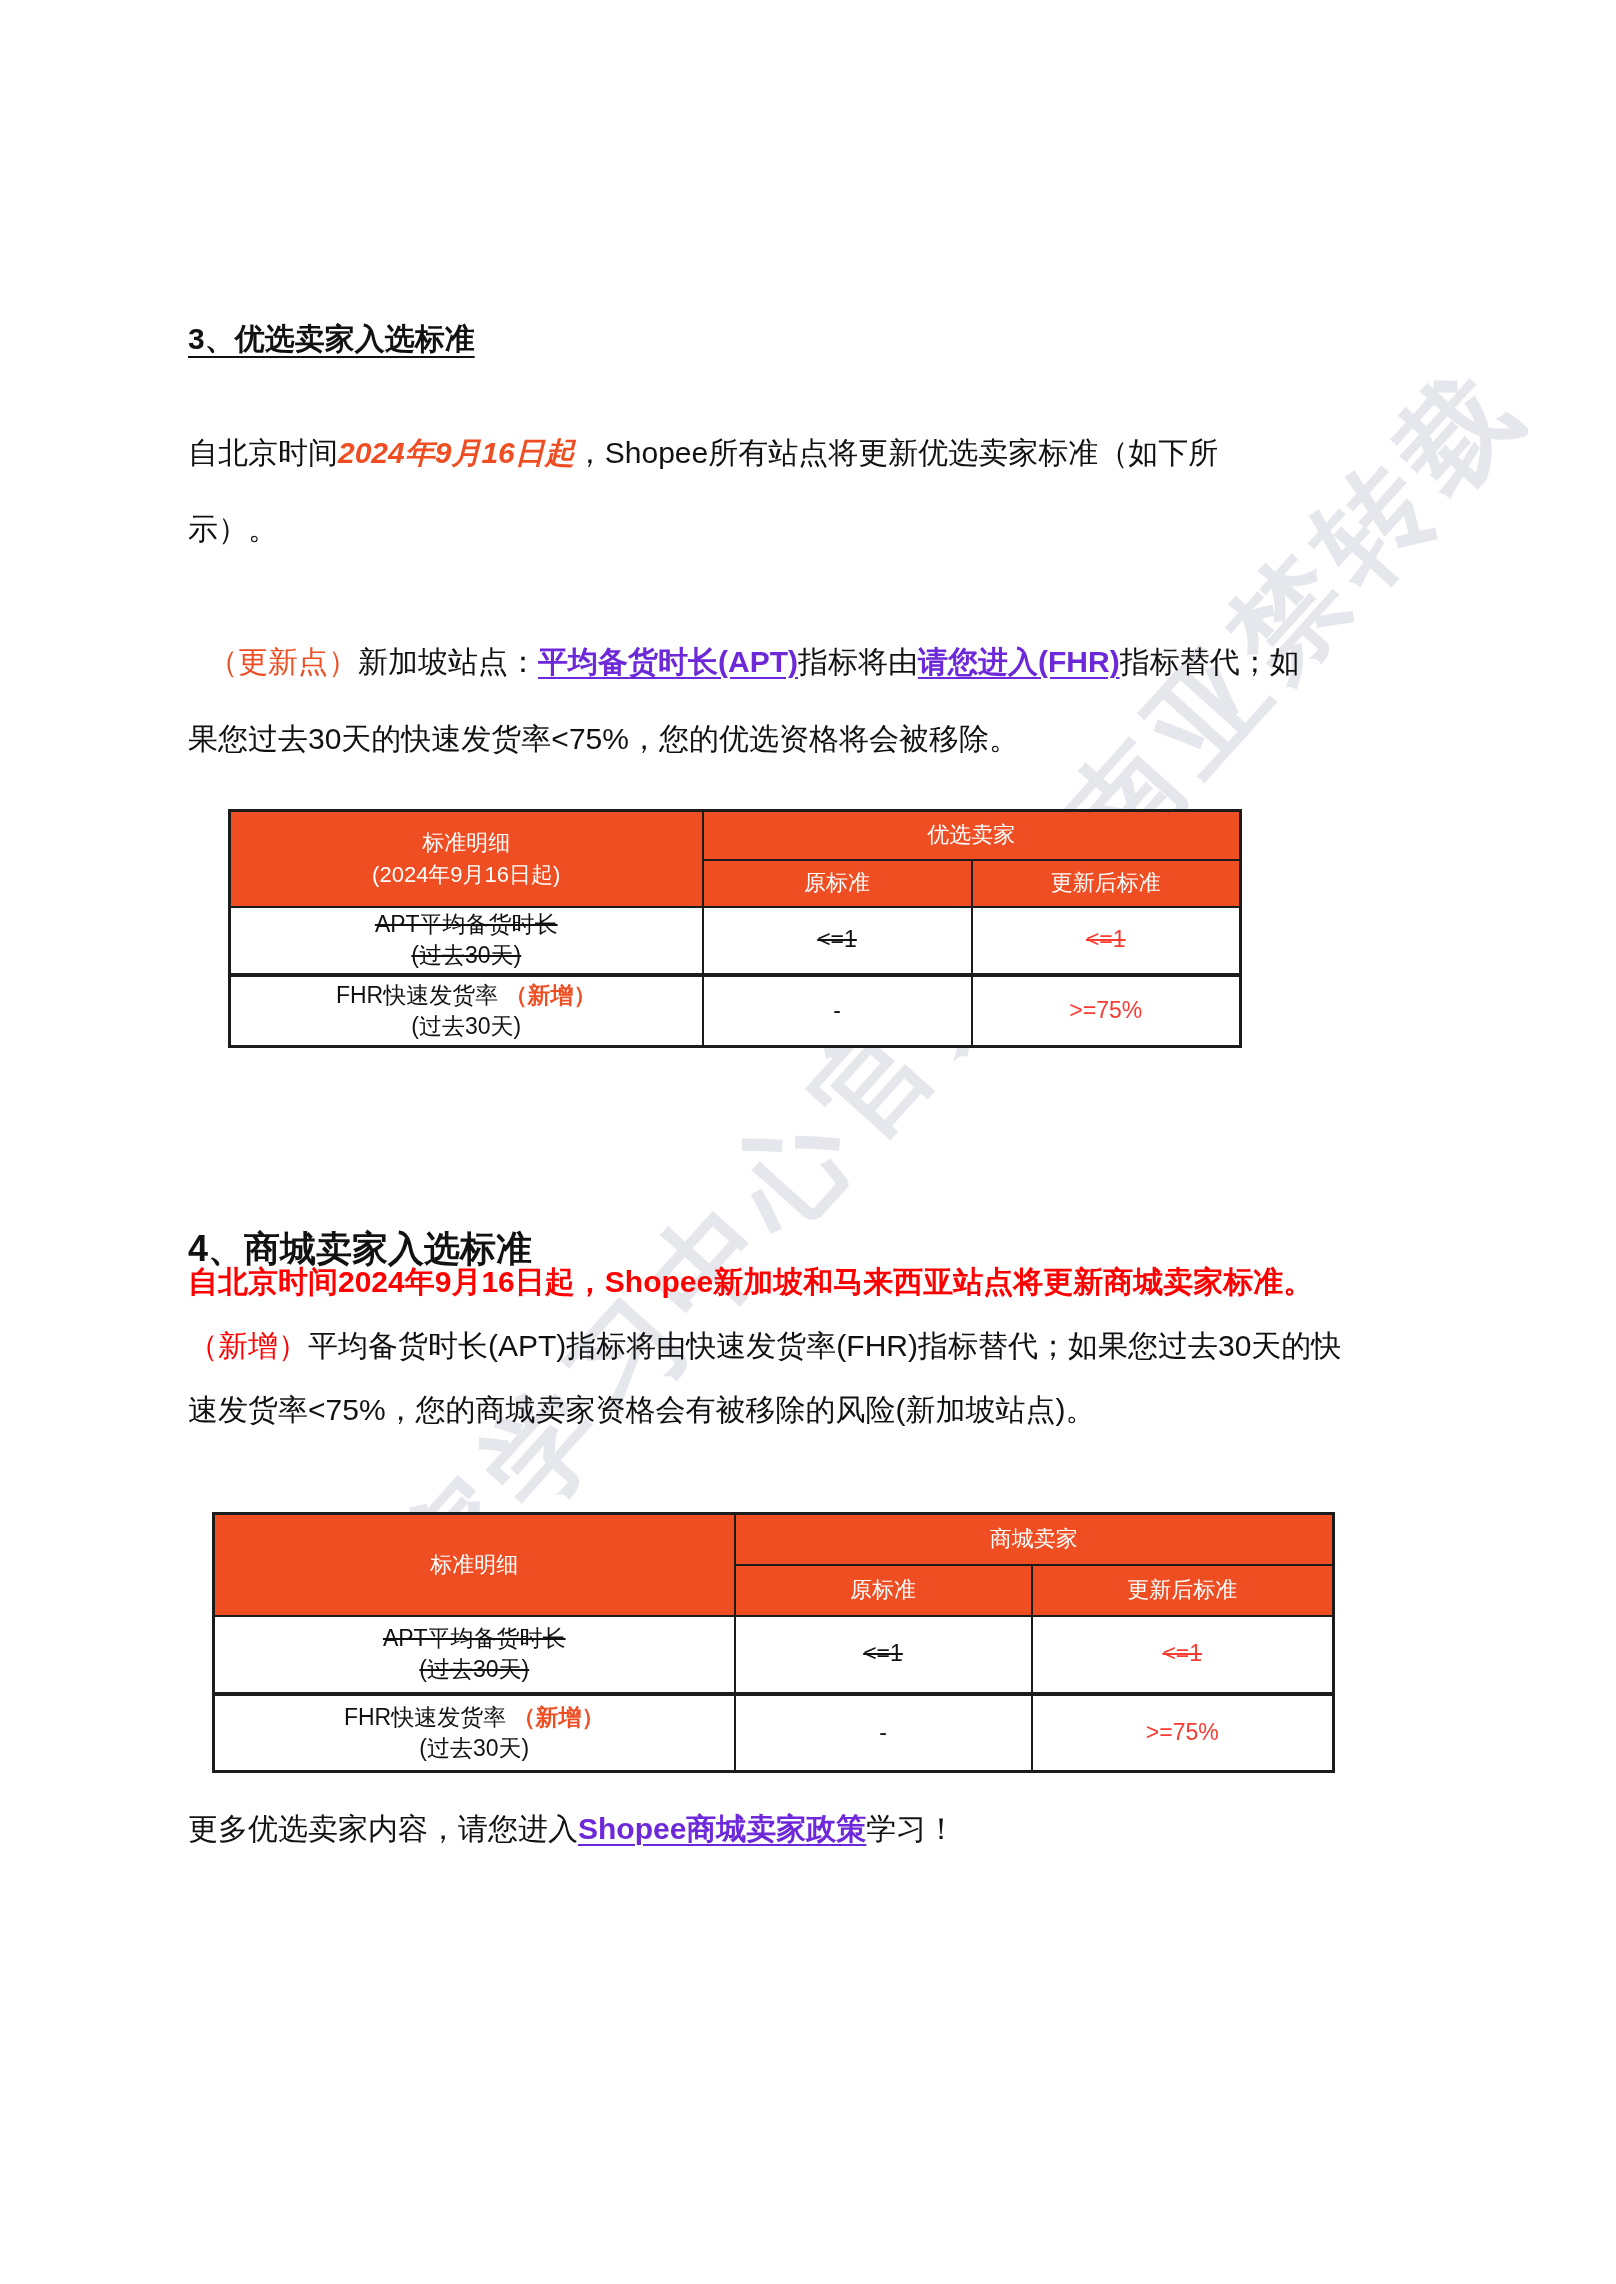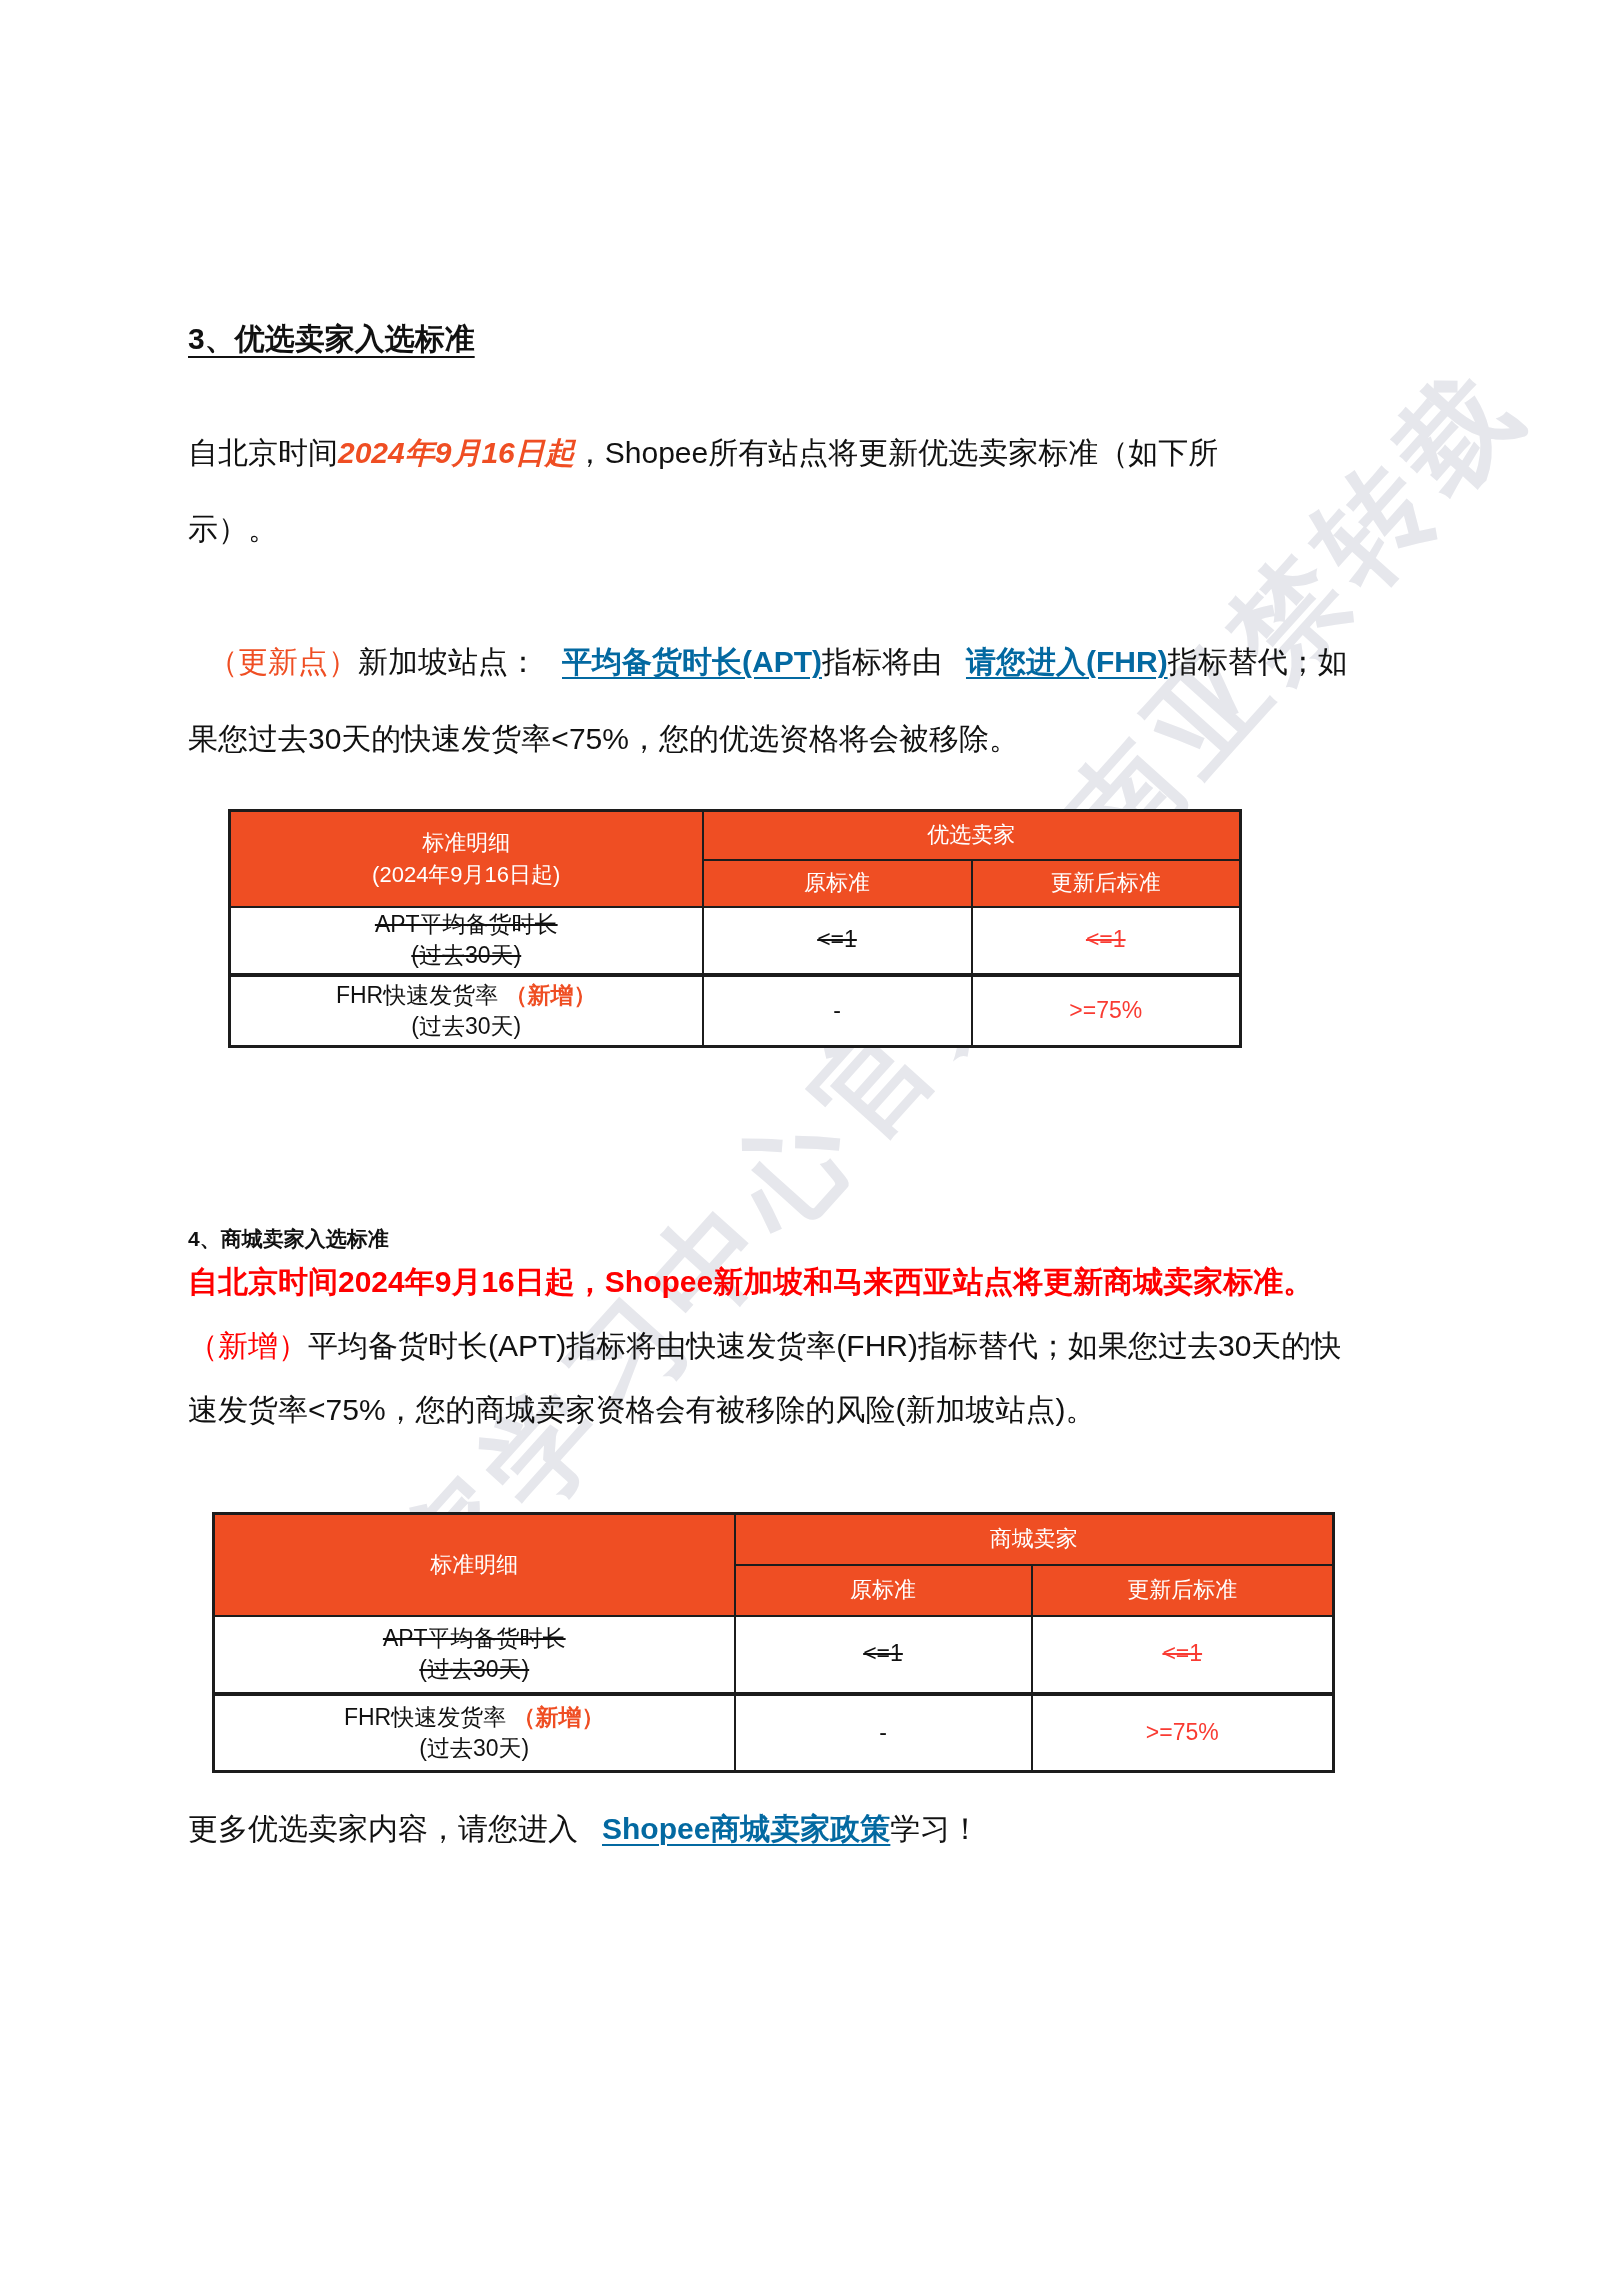--- a/index.html
+++ b/index.html
@@ -34,32 +34,31 @@
   .abs{position:absolute;z-index:1;}
   .body-text{font-size:30px;color:#111111;}
   .line{white-space:nowrap;}
   .h3-heading{
     font-size:30px;font-weight:bold;
     text-decoration:underline;
     text-decoration-thickness:2px;
     text-underline-offset:6.8px;
     margin-top:12px;
   }
-  .h4-heading{font-size:21px;font-weight:bold;text-align:right;}
+  .h4-heading{font-size:36px;font-weight:bold;text-align:right;}
   .accent{color:#ef4e23;margin-left:20px;}
   .accent-bold{color:#ef4e23;font-weight:bold;font-style:italic;}
   .pure-red{color:#ff0000;}
   .pure-red-bold{color:#ff0000;font-weight:bold;}
   .link{
-    color:#0369a1;
+    color:#6d28d9;
     text-decoration:underline;
     text-decoration-thickness:2px;
     text-underline-offset:5.4px;
     cursor:pointer;
-    margin-left:24px;
   }
   .link-bold{font-weight:bold;}
   
   table.std{
     border-collapse:collapse;
     table-layout:fixed;
     background:#ffffff;
     z-index:2;
   }
   table.std td{

